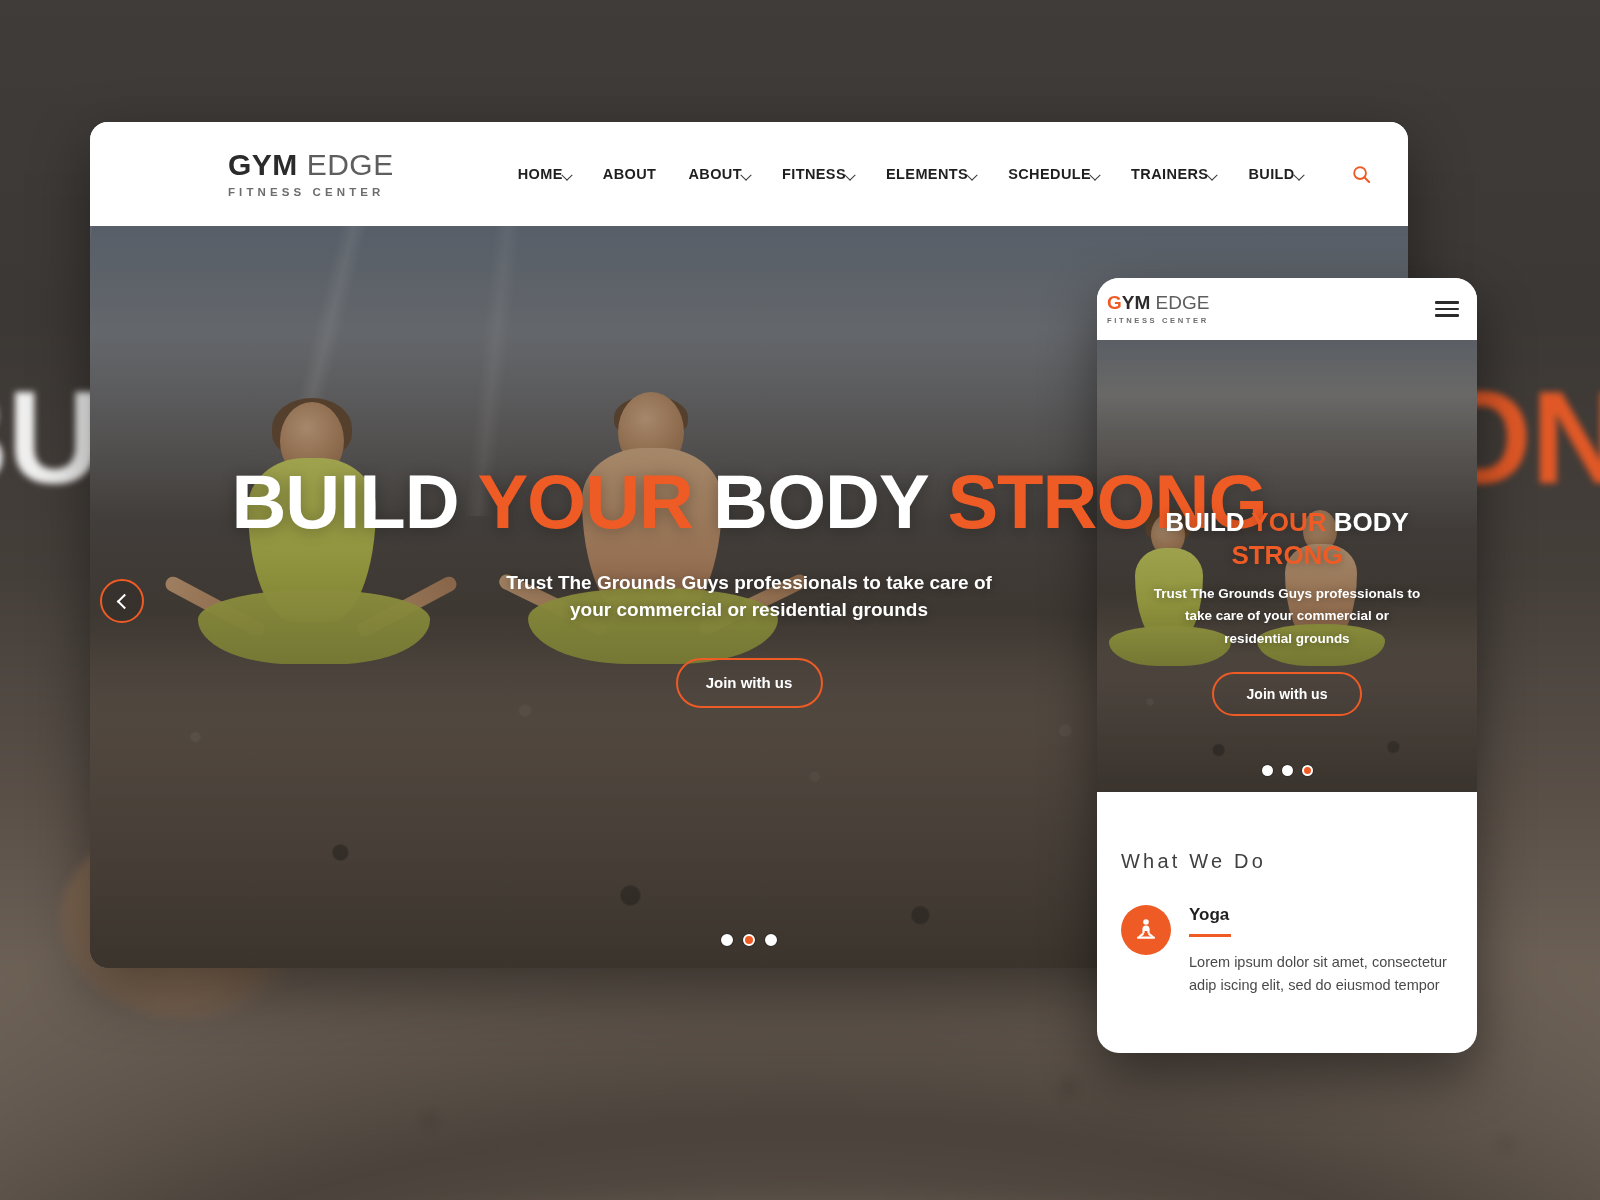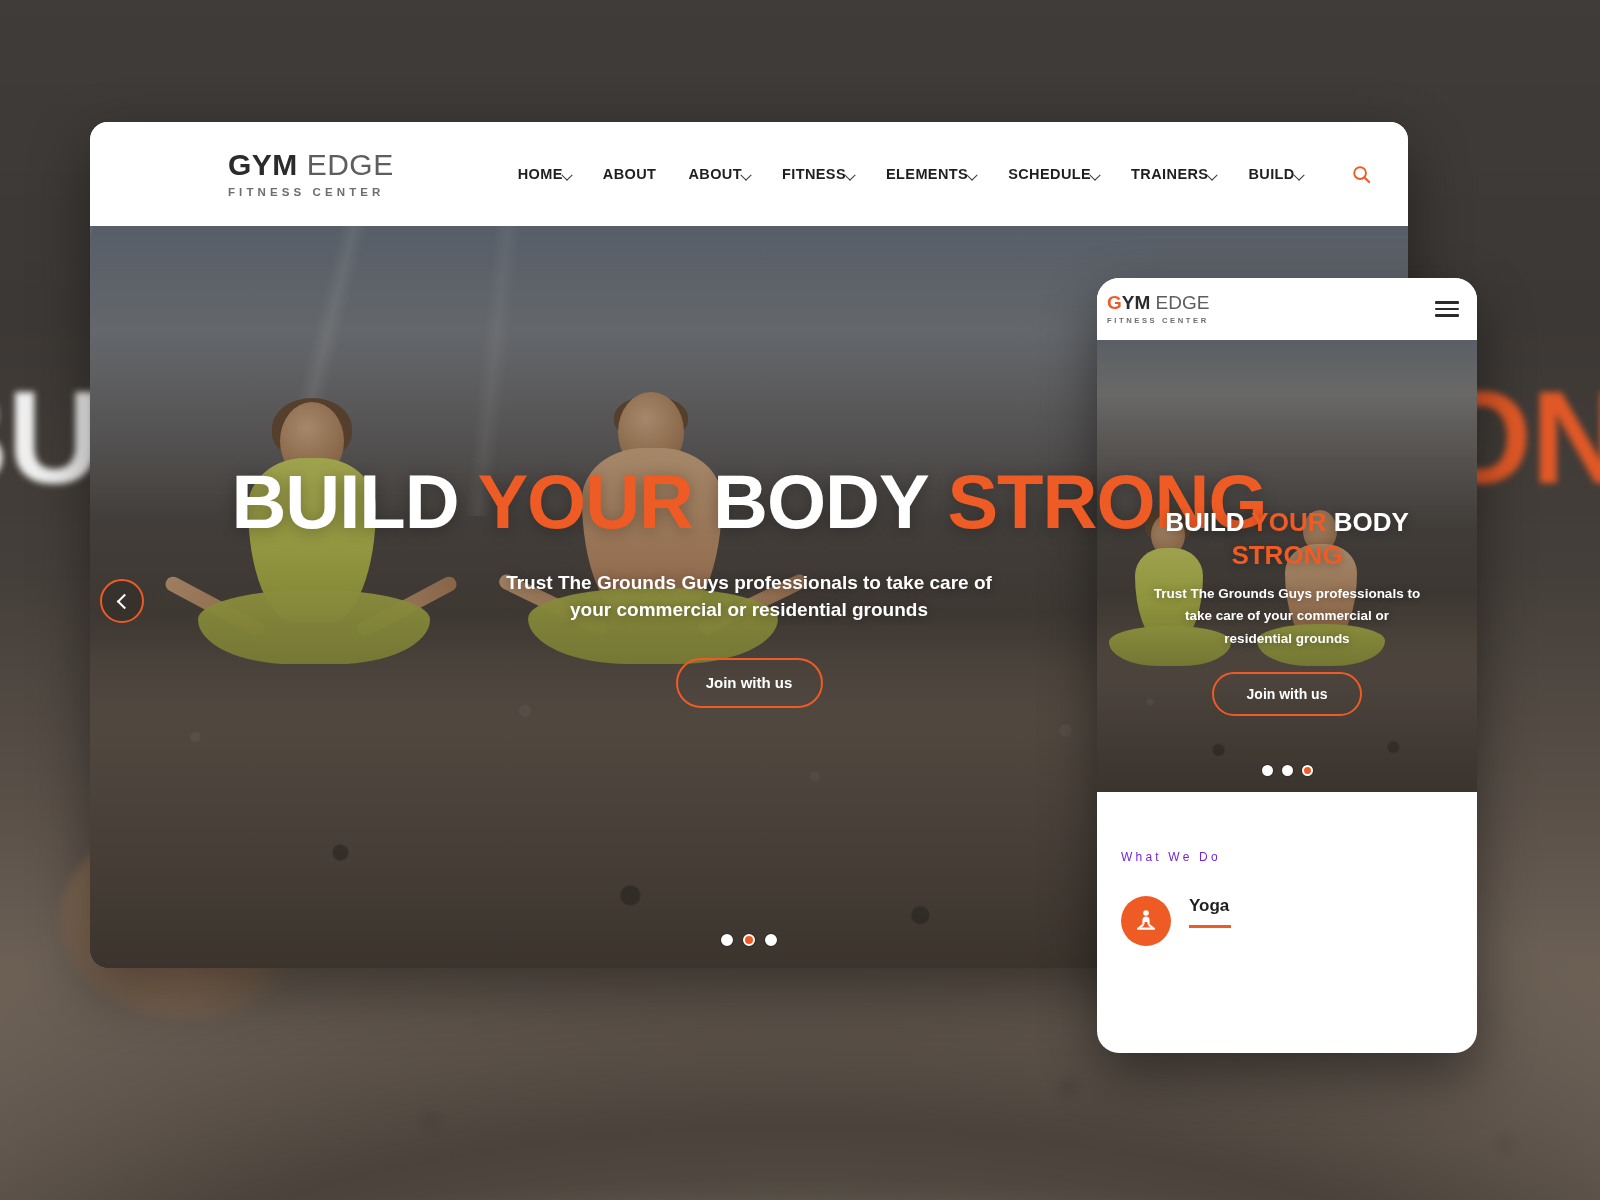--- a/index.html
+++ b/index.html
@@ -464,21 +464,21 @@
   .mb-dot {
     width: 11px; height: 11px; border-radius: 50%;
     background: #fff; border: 2px solid #fff;
     box-shadow: 0 0 0 1px rgba(0,0,0,.2);
     cursor: pointer;
   }
   .mb-dot.active { background: #ef5b25; }
 
   .mb-services { padding: 58px 22px 0 24px; background:#fff; }
   .svc-eyebrow {
-    font-size: 12px; font-weight: 400; letter-spacing: 3.2px; color: #6d28d9;
+    font-size: 20px; font-weight: 400; letter-spacing: 3.2px; color: #404040;
   }
   .svc-title {
     margin-top: 12px;
     font-size: 29px; font-weight: 700; letter-spacing: -.2px; color: #1f1f1f;
   }
   .svc-item { margin-top: 32px; display: flex; gap: 18px; }
   .svc-icon {
     flex: 0 0 auto;
     width: 50px; height: 50px; border-radius: 50%;
     background: #ef5b25;
@@ -646,18 +646,19 @@
           <svg width="22" height="24" viewBox="0 0 22 24" fill="#ffffff">
             <circle cx="11" cy="4" r="2.8"></circle>
             <path d="M11 7.4c-2.4 0-3.6 1.6-3.6 3.5v3.6c0 .7.5 1.2 1.1 1.2.6 0 1.1-.5 1.1-1.2v-1.5h2.8v1.5c0 .7.5 1.2 1.1 1.2.6 0 1.1-.5 1.1-1.2v-3.6c0-1.9-1.2-3.5-3.6-3.5z"></path>
             <path d="M3.2 18.6c-.7 0-1.2.5-1.2 1.1s.5 1.1 1.2 1.1h15.6c.7 0 1.2-.5 1.2-1.1s-.5-1.1-1.2-1.1H3.2z"></path>
             <path d="M7.6 14.8l-4.2 3.4 1.4 1.6 4.2-3.4zM14.4 14.8l4.2 3.4-1.4 1.6-4.2-3.4z"></path>
           </svg>
         </div>
         <div class="svc-body">
           <div class="svc-name">Yoga</div>
           <div class="svc-rule"></div>
+          <div class="svc-text">Lorem ipsum dolor sit amet, consectetur adip iscing elit, sed do eiusmod tempor</div>
         </div>
       </div>
     </div>
   </div>
 
 </div>
 
 </body></html>

